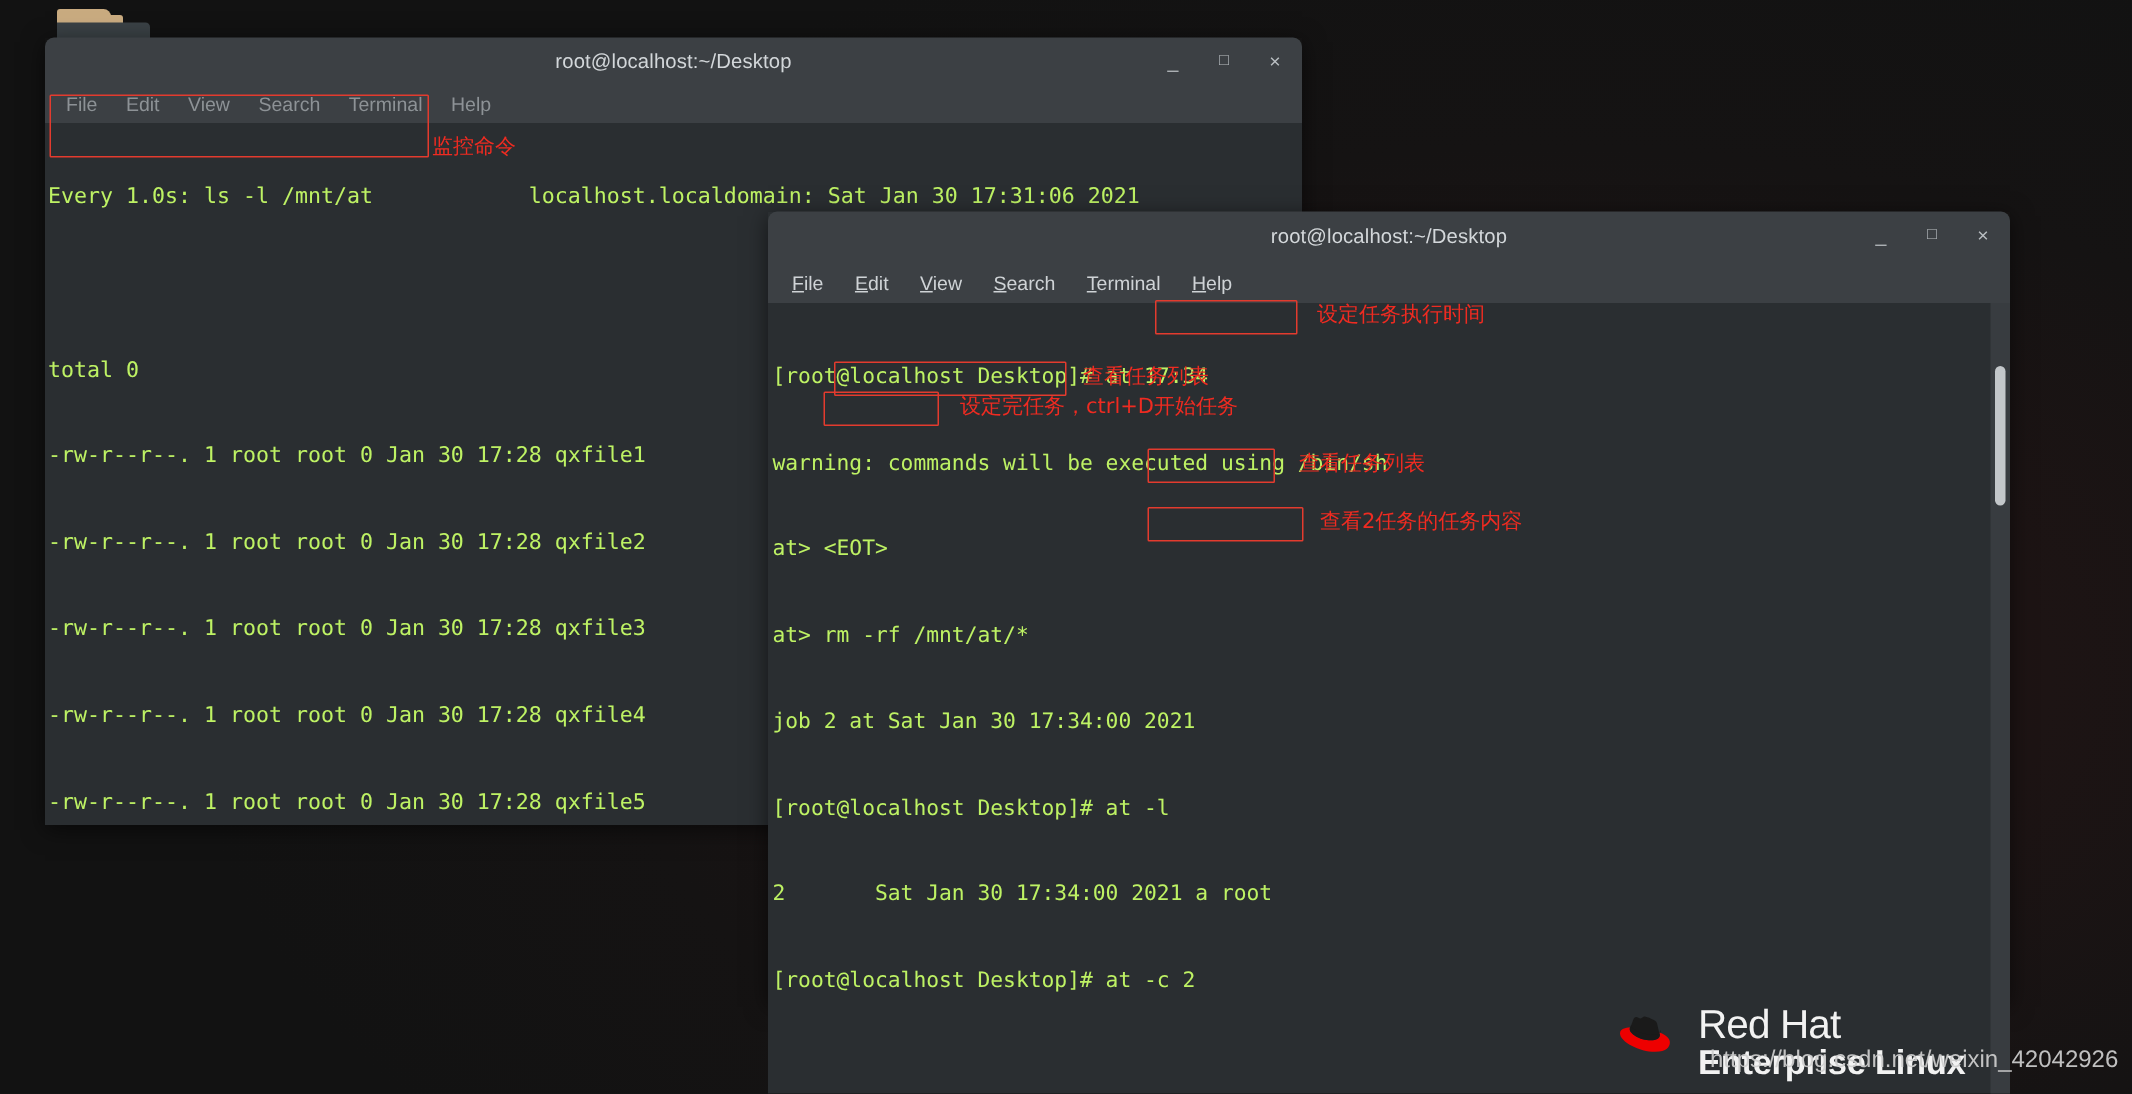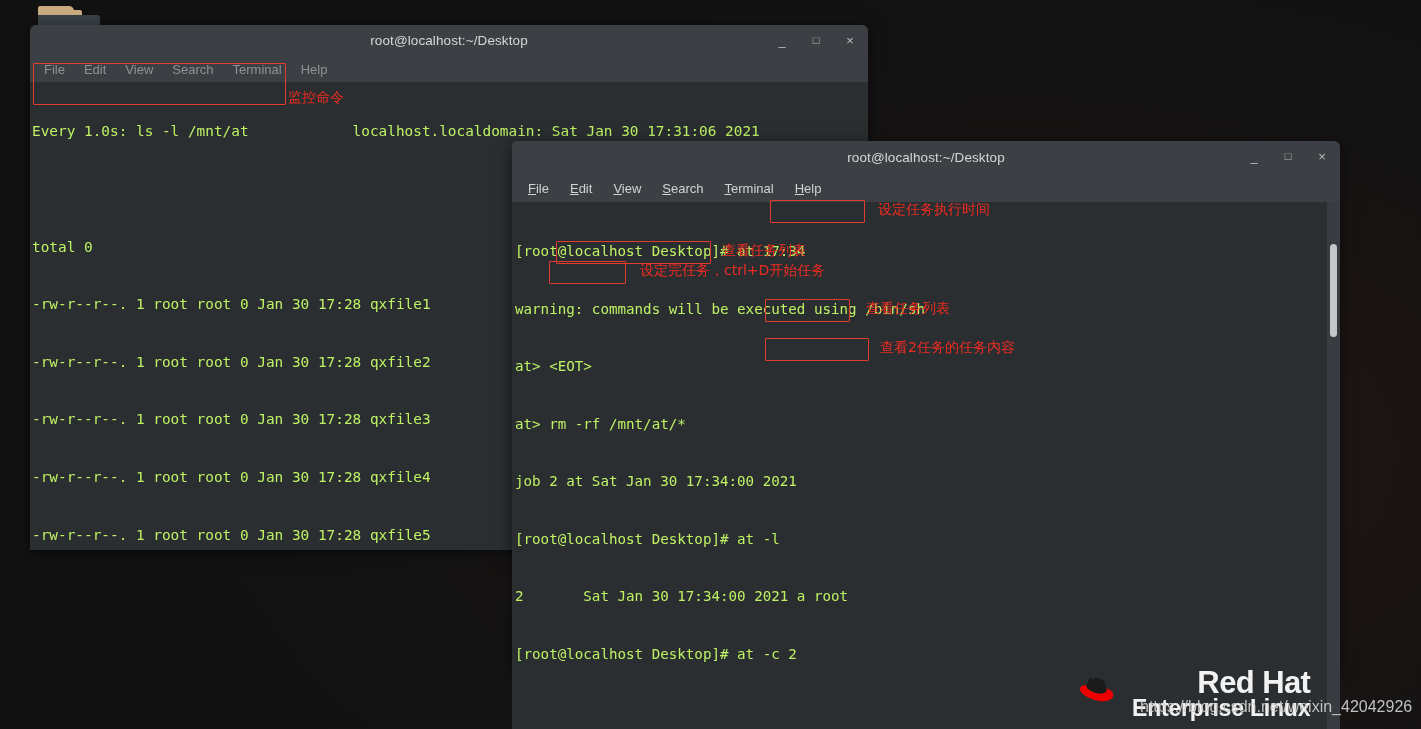--- a/index.html
+++ b/index.html
@@ -94,21 +94,21 @@
   .rtext {
     position:absolute; color:#ef2b21; font-size:14px;
     font-family:"DejaVu Sans","Liberation Sans",sans-serif;
     white-space:nowrap; font-weight:500;
   }
 
   
   .redhat { position:absolute; left:1060px; top:672px; width:360px; height:60px; }
   .rh-logo { position:absolute; left:0; top:4px; width:62px; height:38px; }
   .rh-text { position:absolute; left:72px; top:-2px; color:#f2f2f2; }
-  .rh-text .l1 { font-size:31px; font-weight:bold; letter-spacing:-.6px; line-height:26px;text-align:right;}
+  .rh-text .l1 { font-size:27px; font-weight:normal; letter-spacing:-.6px; line-height:26px;}
   .rh-text .l2 { font-size:23px; font-weight:bold; letter-spacing:-.2px; line-height:24px; }
   .watermark {
     position:absolute; left:1140px; top:698px;
     color:#cfcfcf; font-size:16px; opacity:.92;
     font-family:"Liberation Sans",sans-serif; white-space:nowrap;
   }
 </style>
 </head>
 <body>
 

